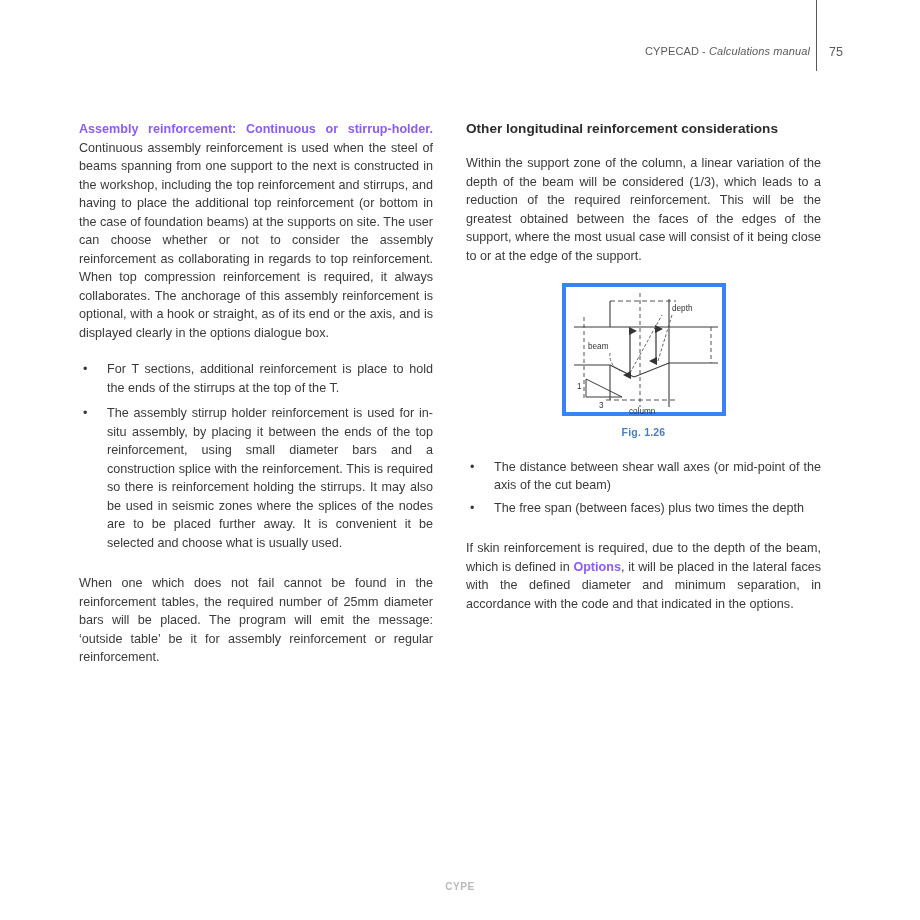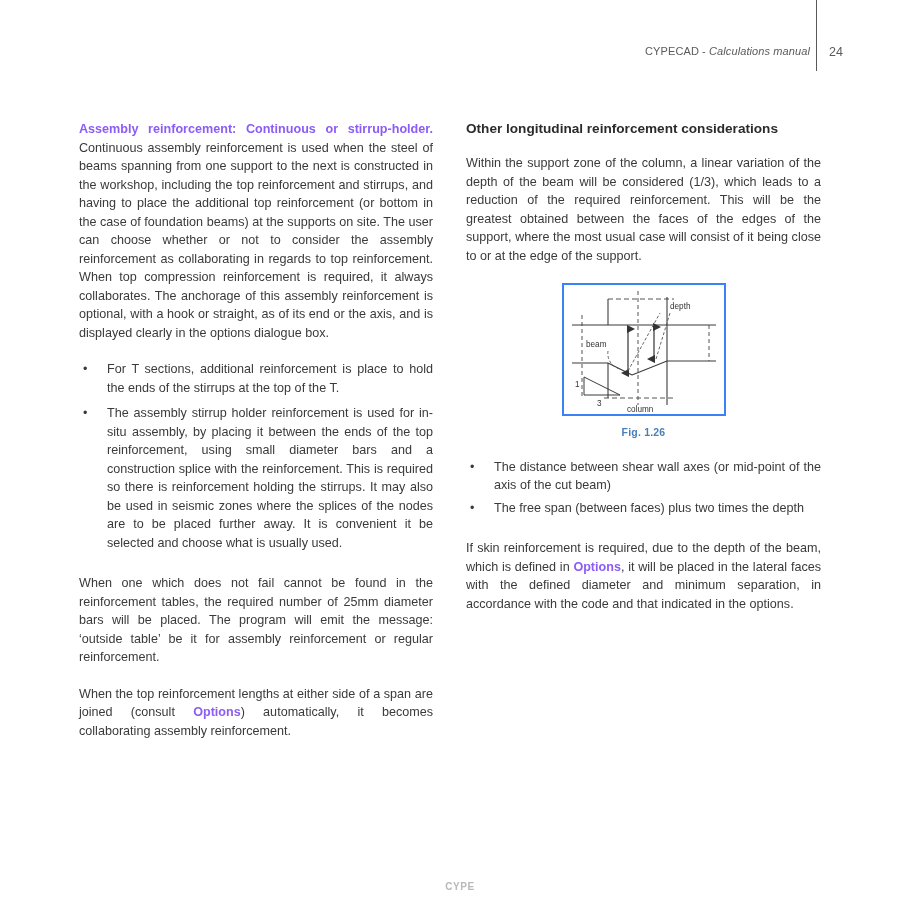--- a/index.html
+++ b/index.html
@@ -107,21 +107,21 @@
   
   .figure-block {
     margin: 4px 0 16px 0;
     width: 355px;
   }
   .figure-frame {
     position: relative;
     margin: 0 auto;
     width: 164px;
     height: 133px;
-    border: 2px solid #3b82f6;
+    border: 4px solid #3b82f6;
     background: #ffffff;
     box-sizing: border-box;
   }
   .figure-frame svg { display: block; }
   .figure-caption {
     margin-top: 7px;
     text-align: center;
     font-size: 10.5px;
     font-weight: bold;
     color: #4a7ebb;
@@ -143,38 +143,37 @@
     letter-spacing: 0.6px;
     margin-top: 28px;
   }
 </style>
 </head>
 <body>
 
 <div class="page-header">
   <div class="header-rule"></div>
   <div class="header-title"><span class="prod">CYPECAD - </span><span class="manual">Calculations manual</span></div>
-  <div class="header-pageno">24</div>
+  <div class="header-pageno">75</div>
 </div>
 
 <div class="col col-left">
 
 
   <p class="para"><b>Assembly reinforcement: Continuous or stirrup-holder.</b><span> Continuous assembly reinforcement is used when the steel of beams spanning from one support to the next is constructed in the workshop, including the top reinforcement and stirrups, and having to place the additional top reinforcement (or bottom in the case of foundation beams) at the supports on site. The user can choose whether or not to consider the assembly reinforcement as collaborating in regards to top reinforcement. When top compression reinforcement is required, it always collaborates. The anchorage of this assembly reinforcement is optional, with a hook or straight, as of its end or the axis, and is displayed clearly in the options dialogue box.</span></p>
 
   <ul class="bullets">
     <li><span class="dot">•</span><span>For T sections, additional reinforcement is place to hold the ends of the stirrups at the top of the T.</span></li>
     <li style="margin-top:7px;"><span class="dot">•</span><span>The assembly stirrup holder reinforcement is used for in-situ assembly, by placing it between the ends of the top reinforcement, using small diameter bars and a construction splice with the reinforcement. This is required so there is reinforcement holding the stirrups. It may also be used in seismic zones where the splices of the nodes are to be placed further away. It is convenient it be selected and choose what is usually used.</span></li>
   </ul>
 
   <div class="list-gap"></div>
 
   <p class="para">When one which does not fail cannot be found in the reinforcement tables, the required number of 25mm diameter bars will be placed. The program will emit the message: ‘outside table’ be it for assembly reinforcement or regular reinforcement.</p>
 
-  <p class="para"><span>When the top reinforcement lengths at either side of a span are joined (consult </span><b>Options</b><span>) automatically, it becomes collaborating assembly reinforcement.</span></p>
 
 </div>
 
 <div class="col col-right">
 
   <h2 class="section-heading">Other longitudinal reinforcement considerations</h2>
 
   <p class="para">Within the support zone of the column, a linear variation of the depth of the beam will be considered (1/3), which leads to a reduction of the required reinforcement. This will be the greatest obtained between the faces of the edges of the support, where the most usual case will consist of it being close to or at the edge of the support.</p>
 
   <div class="figure-block">

